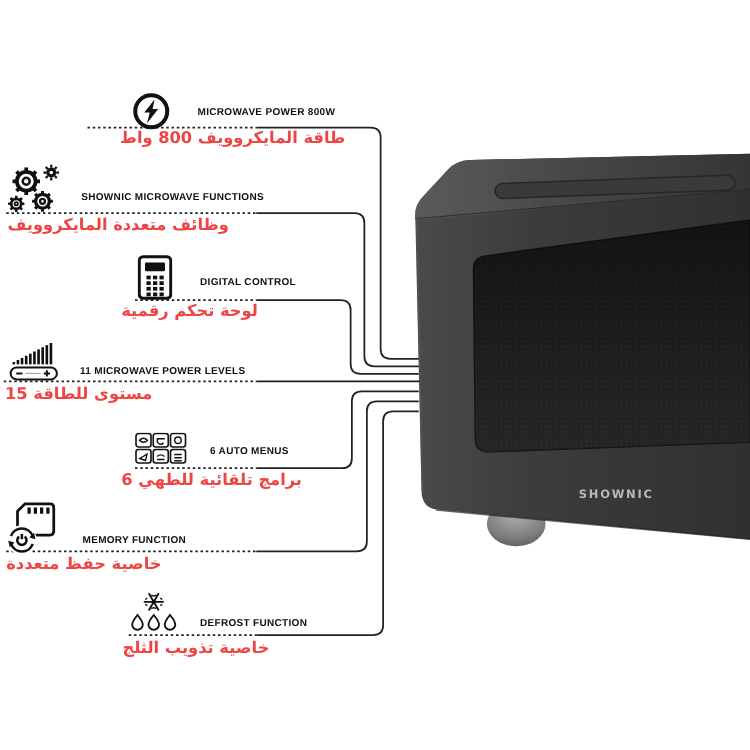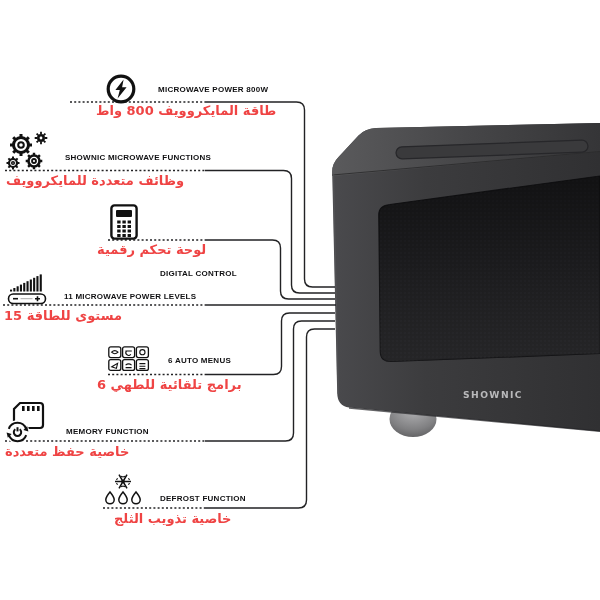--- a/index.html
+++ b/index.html
@@ -9,29 +9,29 @@
   .icon{position:absolute;line-height:0;}
   .title{position:absolute;font-size:8px;font-weight:bold;letter-spacing:.25px;
          color:#101012;white-space:nowrap;padding-left:16px;}
   .ar{position:absolute;font-size:13px;font-weight:bold;color:#ef4444;white-space:nowrap;
       font-family:"DejaVu Sans",sans-serif;}
   
   .i1{left:105px;top:73px;} .t1{left:142px;top:85px;} .a1{left:96px;top:103px;}
   
   .i2{left:5px;top:130px;}  .t2{left:49px;top:153px;} .a2{left:6px;top:173px;}
   
-  .i3{left:110px;top:204px;}.t3{left:144px;top:221px;margin-top:48px;}.a3{left:97px;top:242px;}
+  .i3{left:110px;top:204px;}.t3{left:144px;top:221px;}.a3{left:97px;top:242px;}
   
   .i4{left:4px;top:274px;}  .t4{left:48px;top:292px;} .a4{left:4px;top:308px;}
   
   .i5{left:108px;top:346px;}.t5{left:152px;top:356px;}.a5{left:97px;top:377px;}
   
   .i6{left:4px;top:400px;}  .t6{left:50px;top:427px;} .a6{left:5px;top:444px;}
   
-  .i7{left:104px;top:472px;}.t7{left:144px;top:494px;}.a7{left:98px;top:511px;margin-left:16px;}
+  .i7{left:104px;top:472px;}.t7{left:144px;top:494px;}.a7{left:98px;top:511px;}
 </style>
 </head>
 <body>
 
 <div class="stage">
 
   <svg class="layer" width="600" height="600" viewBox="0 0 600 600">
     <defs>
       <linearGradient id="bodyGrad" x1="0" y1="0" x2="1" y2="0">
         <stop offset="0" stop-color="#4a4a4d"></stop>
@@ -121,21 +121,21 @@
         <circle cx="36" cy="8" r="1.4" fill="#fff" stroke="none"></circle>
         <circle cx="8" cy="33" r="4" stroke-width="2.2"></circle>
         <circle cx="8" cy="33" r="1.3" stroke-width="1.5"></circle>
         <path stroke-width="2" d="M12,33 H14.5 M4,33 H1.5 M8,29 V26.5 M8,37 V39.5 M10.8,30.2 L12.6,28.4 M5.2,30.2 L3.4,28.4 M10.8,35.8 L12.6,37.6 M5.2,35.8 L3.4,37.6"></path>
         <circle cx="29" cy="31" r="5.5" stroke-width="2.6"></circle>
         <circle cx="29" cy="31" r="2" stroke-width="1.8"></circle>
         <path stroke-width="2.4" d="M34.5,31 H37.3 M23.5,31 H20.7 M29,25.5 V22.7 M29,36.5 V39.3 M32.9,27.1 L34.9,25.1 M25.1,27.1 L23.1,25.1 M32.9,34.9 L34.9,36.9 M25.1,34.9 L23.1,36.9"></path>
       </svg>
     </span>
     <span class="title t2">SHOWNIC MICROWAVE FUNCTIONS</span>
-    <span class="ar a2" dir="rtl">وظائف متعددة للمايكروويف</span>
+    <span class="ar a2" dir="rtl">وظائف متعددة المايكروويف</span>
   </div>
 
   <div>
     <span class="icon i3">
       <svg width="28" height="36" viewBox="0 0 28 36">
         <rect x="1.4" y="1.4" width="25.2" height="33.2" rx="3" fill="#fff" stroke="#111" stroke-width="2.4"></rect>
         <rect x="6" y="6" width="16" height="7" rx="1" fill="#111"></rect>
         <g fill="#111">
           <rect x="7.2" y="16.5" width="3.4" height="3"></rect>
             <rect x="12.4" y="16.5" width="3.4" height="3"></rect>

